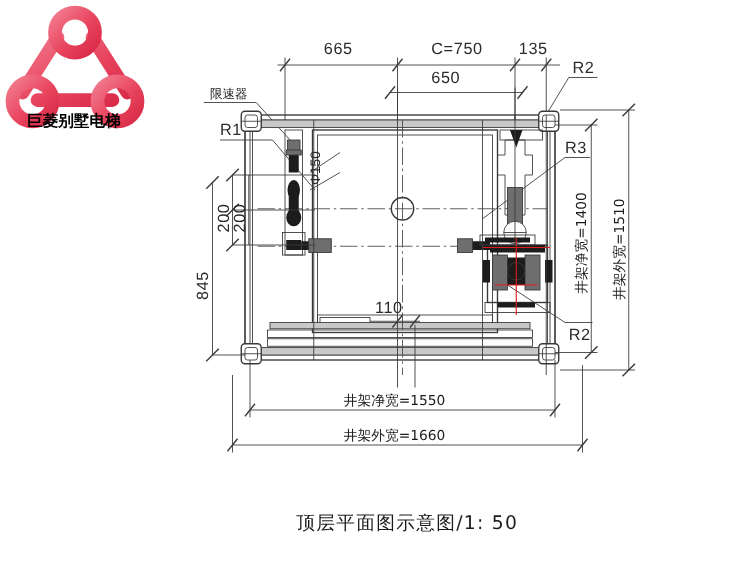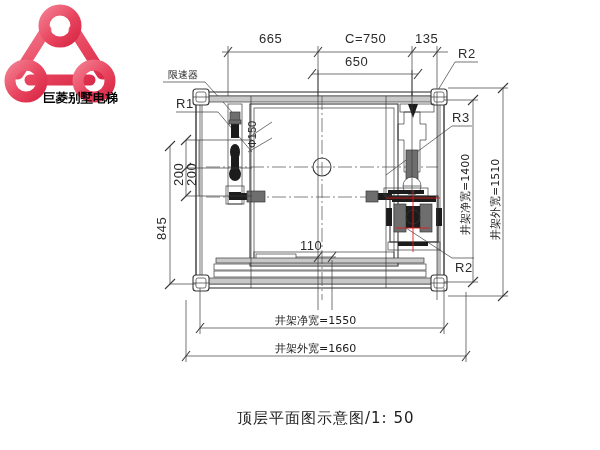--- a/index.html
+++ b/index.html
@@ -55,21 +55,21 @@
         <stop offset="100%" stop-color="#d92a48"></stop>
       </linearGradient>
     </defs>
     <g>
       <path d="M46 30 L18 74 M74 30 L102 74 M30 80 L90 80" stroke="url(#lg)" stroke-width="11" fill="none" stroke-linecap="round"></path>
       <circle cx="60" cy="26" r="16" fill="none" stroke="url(#lg)" stroke-width="11"></circle>
       <circle cx="26" cy="81" r="16" fill="none" stroke="url(#lg)" stroke-width="11"></circle>
       <circle cx="94" cy="81" r="16" fill="none" stroke="url(#lg)" stroke-width="11"></circle>
     </g>
   </svg>
-  <div style="position:absolute;left:0px;top:88px;width:118px;text-align:right;">
+  <div style="position:absolute;left:0px;top:88px;width:118px;text-align:center;">
     <span class="logotxt">巨菱别墅电梯</span>
   </div>
 
   <svg width="600" height="450" viewBox="0 0 600 450">
 
     <g>
       <line class="ln thin" x1="228" y1="46" x2="228" y2="100"></line>
       <line class="ln thin" x1="318" y1="46" x2="318" y2="100"></line>
       <line class="ln thin" x1="412" y1="46" x2="412" y2="100"></line>
       <line class="ln thin" x1="437" y1="46" x2="437" y2="100"></line>

